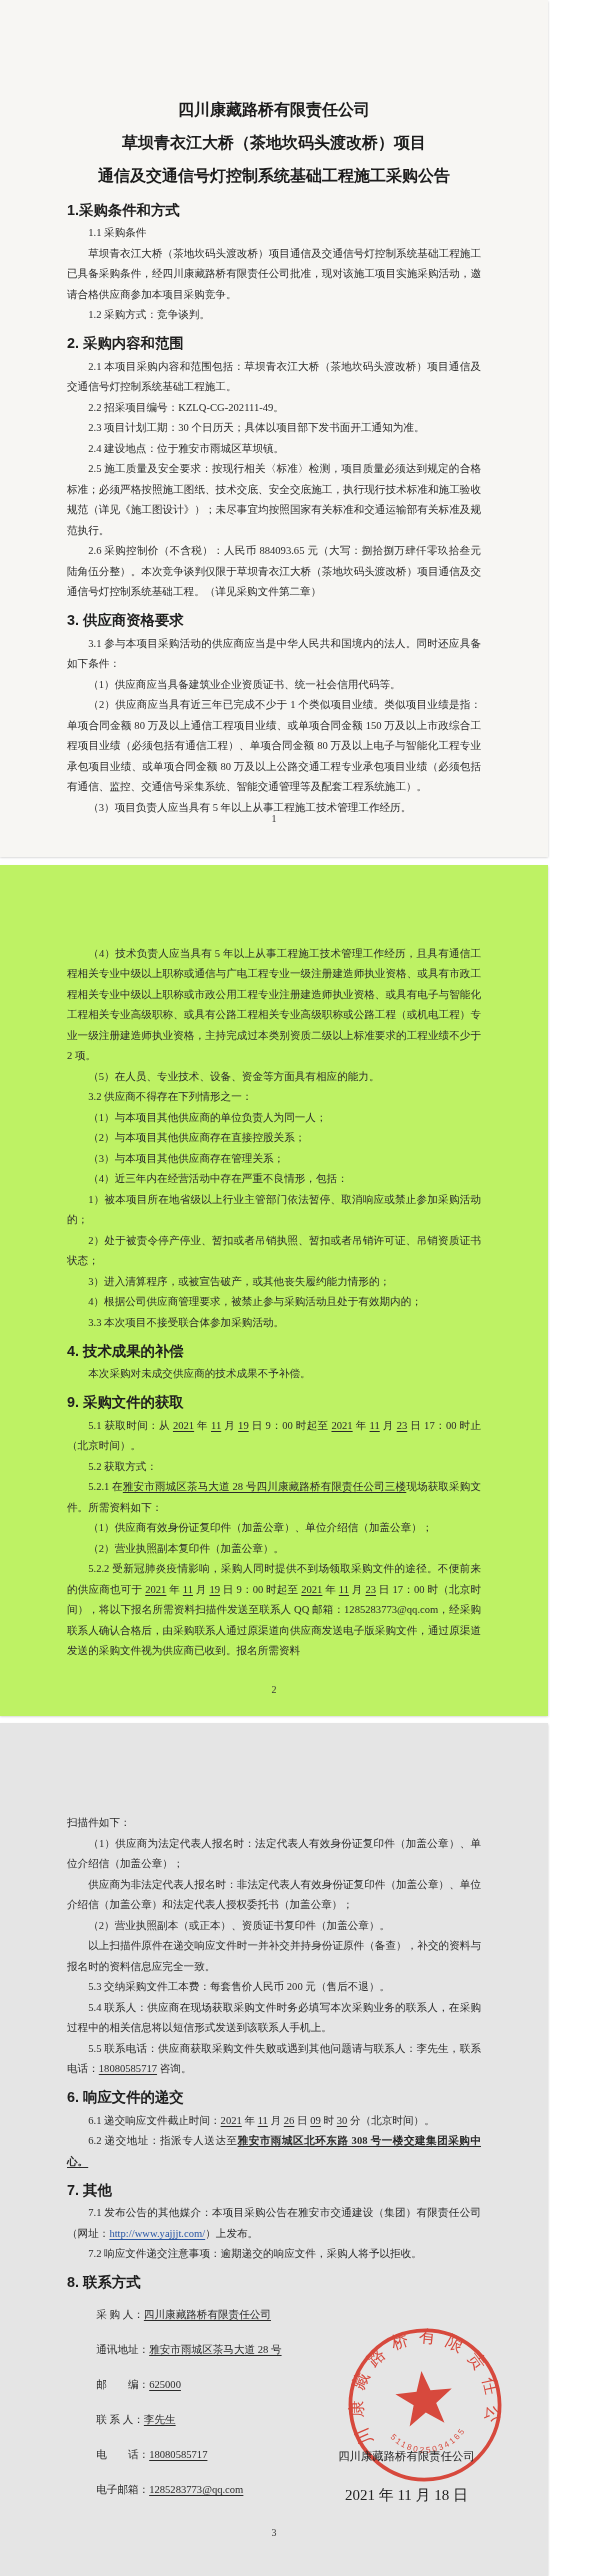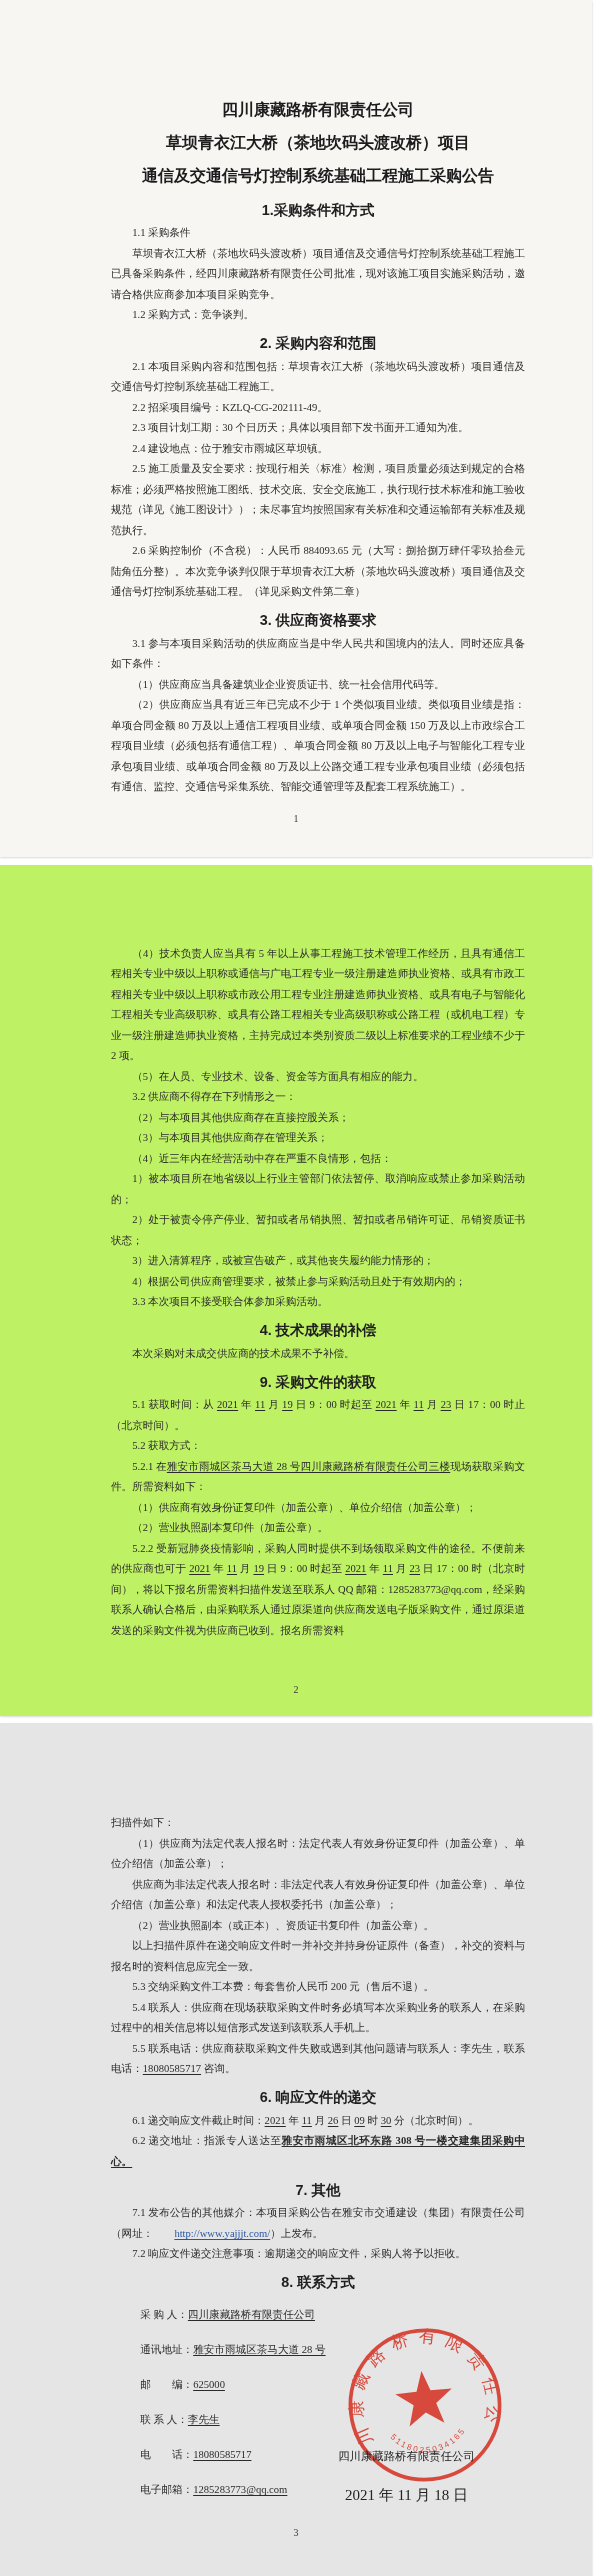--- a/index.html
+++ b/index.html
@@ -1,33 +1,33 @@
 <!DOCTYPE html>
 <html style="font-size:12px"><head>
 <meta charset="utf-8">
 <style>
   html,body{margin:0;padding:0;background:#ffffff;width:608px;}
   body{font-family:"Liberation Serif","DejaVu Serif",serif;color:#2e2e2e;}
   .page{position:relative;width:548px;background:#f7f6f3;overflow:hidden;
-        box-shadow:0 0.8px 2.3px rgba(0,0,0,.22);padding-left:44px;}
+        box-shadow:0 0.8px 2.3px rgba(0,0,0,.22);}
   .page1{height:857px;margin-bottom:7.6px;}
   .page2{height:851px;margin-bottom:7.6px;background:#bef264;}
   .page3{height:853px;background:#e5e5e5;}
   .content{padding:0 67px;}
   .title-block{margin-top:93px;text-align:center;
      font-family:"Liberation Sans","DejaVu Sans",sans-serif;
      font-weight:600;font-size:16px;line-height:33px;color:#1c1c1c;}
   h2.sec{font-family:"Liberation Sans","DejaVu Sans",sans-serif;
-     font-size:14.4px;font-weight:700;margin:7.6px 0 3px;line-height:20.5px;color:#1f1f1f;text-align:center;}
+     font-size:14.4px;font-weight:700;margin:7.6px 0 3px;line-height:20.5px;color:#1f1f1f;}
   p.body{margin:0;font-size:10.6px;line-height:20.5px;text-align:justify;
      text-indent:2em;color:#2b2b2b;}
   p.noind{text-indent:0;}
   .u{text-decoration:underline;text-underline-offset:2.3px;}
   .b{font-weight:700;}
-  .link{color:#2a57a5;text-decoration:underline;text-underline-offset:2.3px;cursor:pointer;margin-left:21px;}
+  .link{color:#2a57a5;text-decoration:underline;text-underline-offset:2.3px;cursor:pointer;}
   p.contact{margin:8px;font-size:10.6px;line-height:27px;text-indent:2em;color:#2b2b2b;}
   .pageno{position:absolute;left:0;right:0;text-align:center;
      font-size:10px;color:#3a3a3a;}
   .pn1{top:813px;} .pn2{top:819px;} .pn3{top:804px;}
   .pad-top-p2{padding-top:79px;} .pad-top-p3{padding-top:90px;}
   .seal{position:absolute;left:343px;top:600px;width:164px;height:164px;
      opacity:.9;transform:rotate(-6deg);pointer-events:none;}
   .sign-company{position:absolute;left:285px;top:726px;width:243px;
      text-align:center;font-size:11.4px;color:#222;}
   .sign-date{position:absolute;left:300px;top:763px;width:213px;
@@ -54,29 +54,31 @@
     <p class="body">2.2 招采项目编号：KZLQ-CG-202111-49。</p>
     <p class="body">2.3 项目计划工期：30 个日历天；具体以项目部下发书面开工通知为准。</p>
     <p class="body">2.4 建设地点：位于雅安市雨城区草坝镇。</p>
     <p class="body">2.5 施工质量及安全要求：按现行相关〈标准〉检测，项目质量必须达到规定的合格标准；必须严格按照施工图纸、技术交底、安全交底施工，执行现行技术标准和施工验收规范（详见《施工图设计》）；未尽事宜均按照国家有关标准和交通运输部有关标准及规范执行。</p>
     <p class="body">2.6 采购控制价（不含税）：人民币 884093.65 元（大写：捌拾捌万肆仟零玖拾叁元陆角伍分整）。本次竞争谈判仅限于草坝青衣江大桥（茶地坎码头渡改桥）项目通信及交通信号灯控制系统基础工程。（详见采购文件第二章）</p>
 
     <h2 class="sec">3. 供应商资格要求</h2>
     <p class="body">3.1 参与本项目采购活动的供应商应当是中华人民共和国境内的法人。同时还应具备如下条件：</p>
     <p class="body">（1）供应商应当具备建筑业企业资质证书、统一社会信用代码等。</p>
     <p class="body">（2）供应商应当具有近三年已完成不少于 1 个类似项目业绩。类似项目业绩是指：单项合同金额 80 万及以上通信工程项目业绩、或单项合同金额 150 万及以上市政综合工程项目业绩（必须包括有通信工程）、单项合同金额 80 万及以上电子与智能化工程专业承包项目业绩、或单项合同金额 80 万及以上公路交通工程专业承包项目业绩（必须包括有通信、监控、交通信号采集系统、智能交通管理等及配套工程系统施工）。</p>
+    <p class="body">（3）项目负责人应当具有 5 年以上从事工程施工技术管理工作经历。</p>
   </div>
   <div class="pageno pn1">1</div>
 </div>
 
 <div class="page page2">
   <div class="content pad-top-p2">
     <p class="body">（4）技术负责人应当具有 5 年以上从事工程施工技术管理工作经历，且具有通信工程相关专业中级以上职称或通信与广电工程专业一级注册建造师执业资格、或具有市政工程相关专业中级以上职称或市政公用工程专业注册建造师执业资格、或具有电子与智能化工程相关专业高级职称、或具有公路工程相关专业高级职称或公路工程（或机电工程）专业一级注册建造师执业资格，主持完成过本类别资质二级以上标准要求的工程业绩不少于 2 项。</p>
     <p class="body">（5）在人员、专业技术、设备、资金等方面具有相应的能力。</p>
     <p class="body">3.2 供应商不得存在下列情形之一：</p>
+    <p class="body">（1）与本项目其他供应商的单位负责人为同一人；</p>
     <p class="body">（2）与本项目其他供应商存在直接控股关系；</p>
     <p class="body">（3）与本项目其他供应商存在管理关系；</p>
     <p class="body">（4）近三年内在经营活动中存在严重不良情形，包括：</p>
     <p class="body">1）被本项目所在地省级以上行业主管部门依法暂停、取消响应或禁止参加采购活动的；</p>
     <p class="body">2）处于被责令停产停业、暂扣或者吊销执照、暂扣或者吊销许可证、吊销资质证书状态；</p>
     <p class="body">3）进入清算程序，或被宣告破产，或其他丧失履约能力情形的；</p>
     <p class="body">4）根据公司供应商管理要求，被禁止参与采购活动且处于有效期内的；</p>
     <p class="body">3.3 本次项目不接受联合体参加采购活动。</p>
 
     <h2 class="sec">4. 技术成果的补偿</h2>

